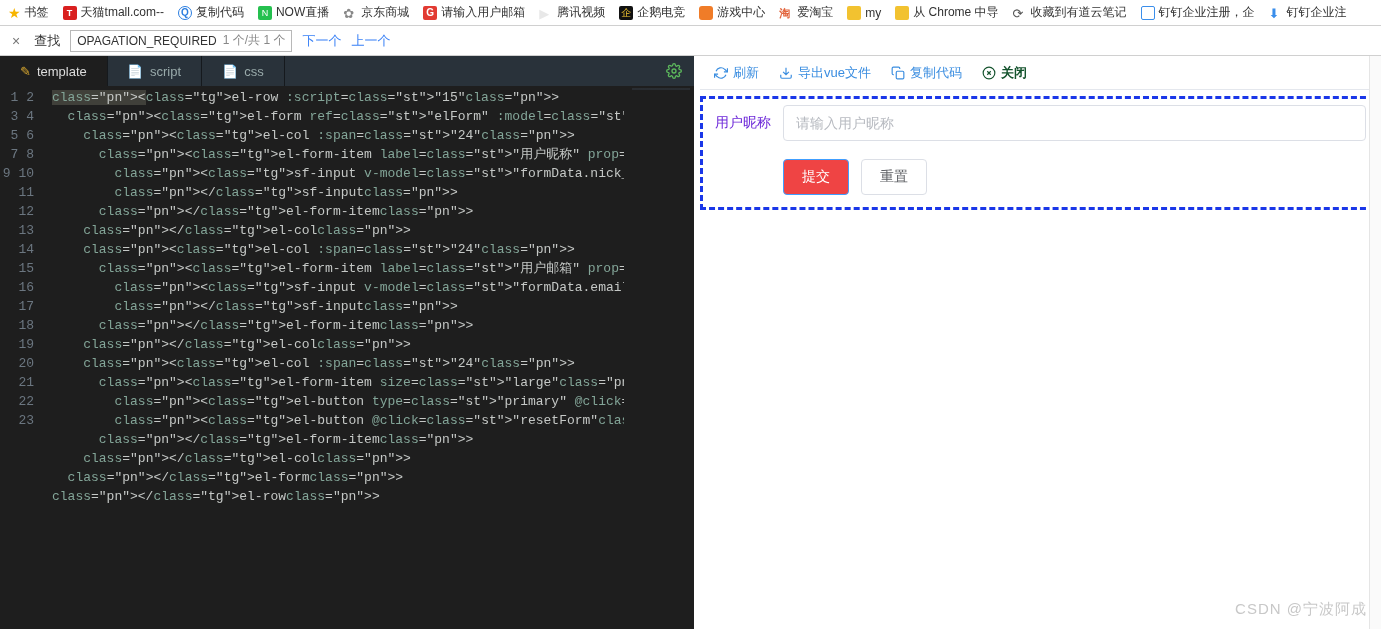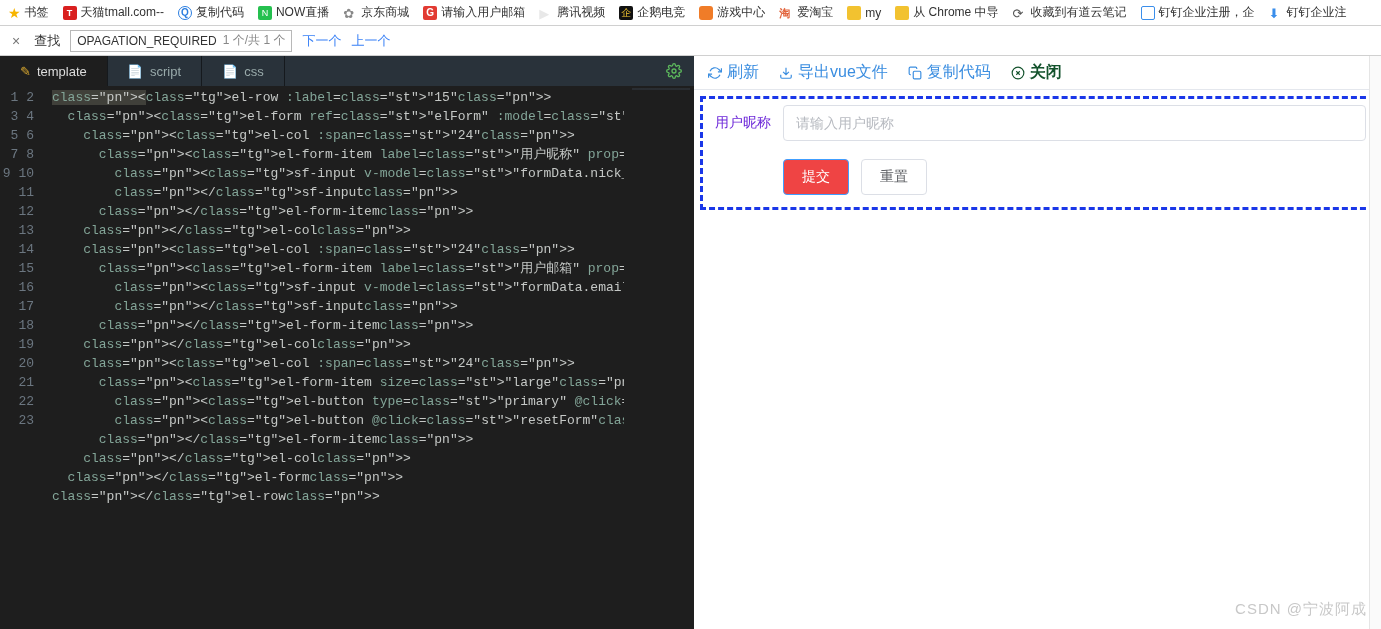--- a/index.html
+++ b/index.html
@@ -52,21 +52,21 @@
     .gutter { width: 52px; text-align: right; color: #6b7680; padding-right: 18px; padding-top: 2px; user-select: none; }
     .code { flex: 1; white-space: pre; color: #c5c8c6; padding-top: 2px; overflow: hidden; }
     .minimap { width: 70px; background: #1e1e1e; position: relative; }
     .minimap-blob { position: absolute; top: 2px; right: 4px; width: 58px; height: 60px; background: linear-gradient(#3a4450 0, #3a4450 2px, transparent 2px, transparent 4px) repeat-y; opacity: .4; }
     .minimap-hi { position:absolute; top:2px; right:4px; width:58px; height:60px; background:#2c333b; z-index:-1;}
     .at{color:#83a598}
     .tx{color:#e8e8e8}
     .highlight{background:#40403a}
     
     
-    .preview-tb { height: 34px; border-bottom: 1px solid #e4e7ed; display: flex; align-items: center; gap: 20px; padding: 0 14px; color: #3a8de0; font-size: 16px; }
+    .preview-tb { height: 34px; border-bottom: 1px solid #e4e7ed; display: flex; align-items: center; gap: 20px; padding: 0 14px; color: #3a8de0; font-size: 13px; margin-left: 6px; }
     .ptb-item { display: flex; align-items: center; gap: 5px; cursor: pointer; }
     .ptb-close { color: #14532d; font-weight: bold; }
     .ptb-icon { width: 14px; height: 14px; }
     
     
     .preview-body { flex: 1; padding: 6px; position: relative; }
     .selection-rect { border: 3px dashed #1a37e8; padding: 6px 6px 12px 6px; }
     .form-row { display: flex; align-items: center; margin-bottom: 18px; }
     .form-label { width: 74px; text-align: right; padding-right: 12px; color: #6d28d9; font-size: 14px; }
     .form-input { flex: 1; height: 36px; border: 1px solid #dcdfe6; border-radius: 4px; padding: 0 12px; font-size: 14px; outline: none; color: #4c1d95; }
@@ -200,21 +200,21 @@
 15
 16
 17
 18
 19
 20
 21
 22
 23
 </div>
-      <div class="code" id="code"><span class="highlight"><span <span="" class="at">class</span>="pn"&gt;&lt;</span><span <span="" class="at">class</span>="tg"&gt;el-row <span class="at">:label</span>=<span <span="" class="at">class</span>="st"&gt;"15"<span <span="" class="at">class</span>="pn"&gt;&gt;
+      <div class="code" id="code"><span class="highlight"><span <span="" class="at">class</span>="pn"&gt;&lt;</span><span <span="" class="at">class</span>="tg"&gt;el-row <span class="at">:script</span>=<span <span="" class="at">class</span>="st"&gt;"15"<span <span="" class="at">class</span>="pn"&gt;&gt;
   <span <span="" class="at">class</span>="pn"&gt;&lt;<span <span="" class="at">class</span>="tg"&gt;el-form <span class="at">ref</span>=<span <span="" class="at">class</span>="st"&gt;"elForm" <span class="at">:model</span>=<span <span="" class="at">class</span>="st"&gt;"formData" =="st"&gt;"rules" ="medium
     <span <span="" class="at">class</span>="pn"&gt;&lt;<span <span="" class="at">class</span>="tg"&gt;el-col <span class="at">:span</span>=<span <span="" class="at">class</span>="st"&gt;"24"<span <span="" class="at">class</span>="pn"&gt;&gt;
       <span <span="" class="at">class</span>="pn"&gt;&lt;<span <span="" class="at">class</span>="tg"&gt;el-form-item <span class="at">label</span>=<span <span="" class="at">class</span>="st"&gt;"用户昵称" <span class="at">prop</span>=="st"&gt;"nick_name"="pn"&gt;&gt;
         <span <span="" class="at">class</span>="pn"&gt;&lt;<span <span="" class="at">class</span>="tg"&gt;sf-input <span class="at">v-model</span>=<span <span="" class="at">class</span>="st"&gt;"formData.nick_name" ="请输入用户
         <span <span="" class="at">class</span>="pn"&gt;&lt;/<span <span="" class="at">class</span>="tg"&gt;sf-input<span <span="" class="at">class</span>="pn"&gt;&gt;
       <span <span="" class="at">class</span>="pn"&gt;&lt;/<span <span="" class="at">class</span>="tg"&gt;el-form-item<span <span="" class="at">class</span>="pn"&gt;&gt;
     <span <span="" class="at">class</span>="pn"&gt;&lt;/<span <span="" class="at">class</span>="tg"&gt;el-col<span <span="" class="at">class</span>="pn"&gt;&gt;
     <span <span="" class="at">class</span>="pn"&gt;&lt;<span <span="" class="at">class</span>="tg"&gt;el-col <span class="at">:span</span>=<span <span="" class="at">class</span>="st"&gt;"24"<span <span="" class="at">class</span>="pn"&gt;&gt;
       <span <span="" class="at">class</span>="pn"&gt;&lt;<span <span="" class="at">class</span>="tg"&gt;el-form-item <span class="at">label</span>=<span <span="" class="at">class</span>="st"&gt;"用户邮箱" <span class="at">prop</span>=="st"&gt;"email"="pn"&gt;&gt;
         <span <span="" class="at">class</span>="pn"&gt;&lt;<span <span="" class="at">class</span>="tg"&gt;sf-input <span class="at">v-model</span>=<span <span="" class="at">class</span>="st"&gt;"formData.email" ="请输入用户邮箱

